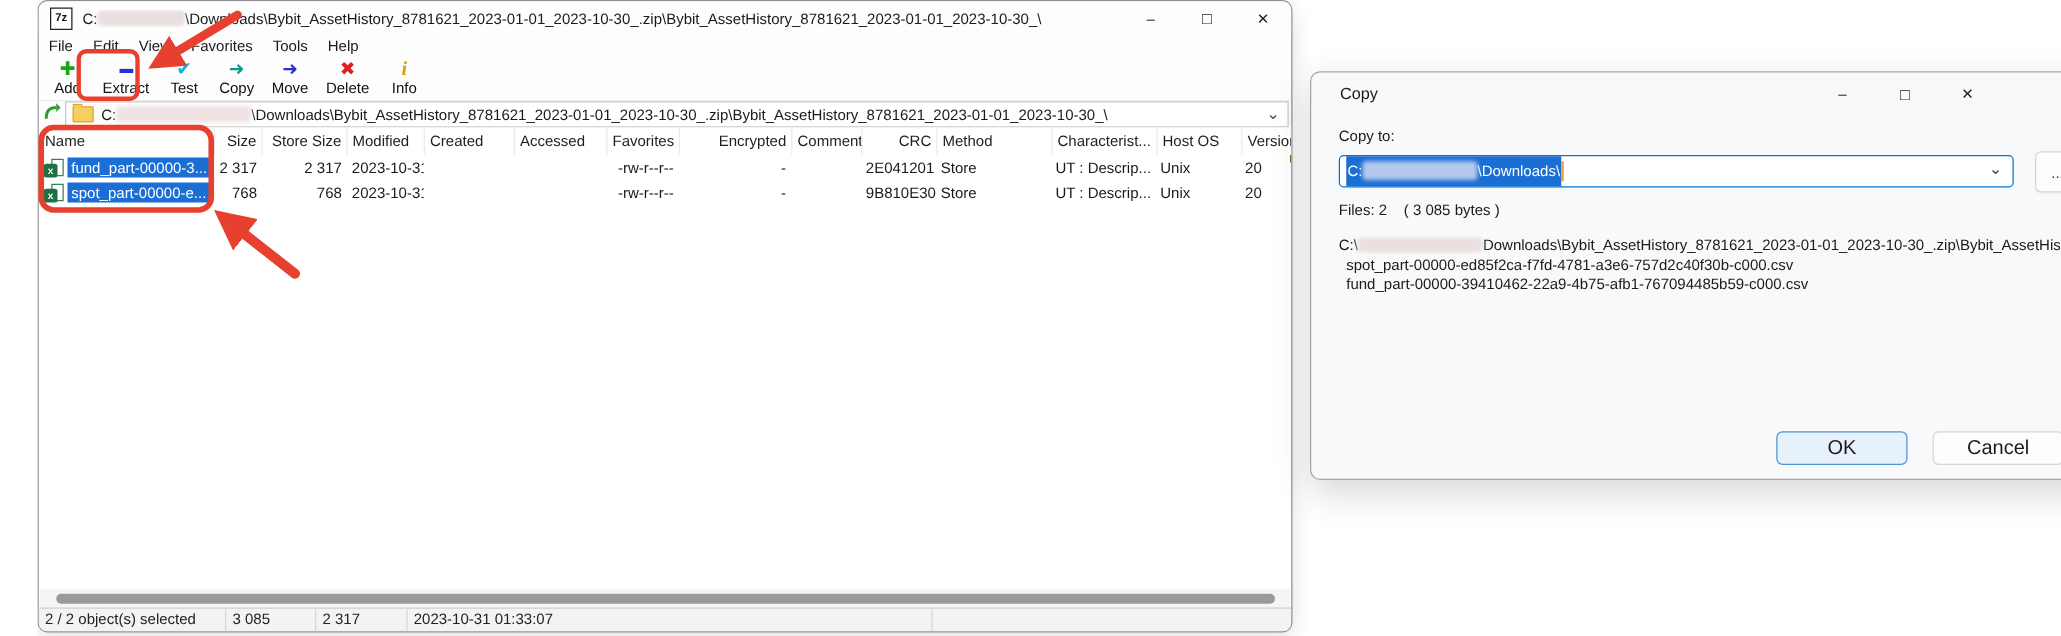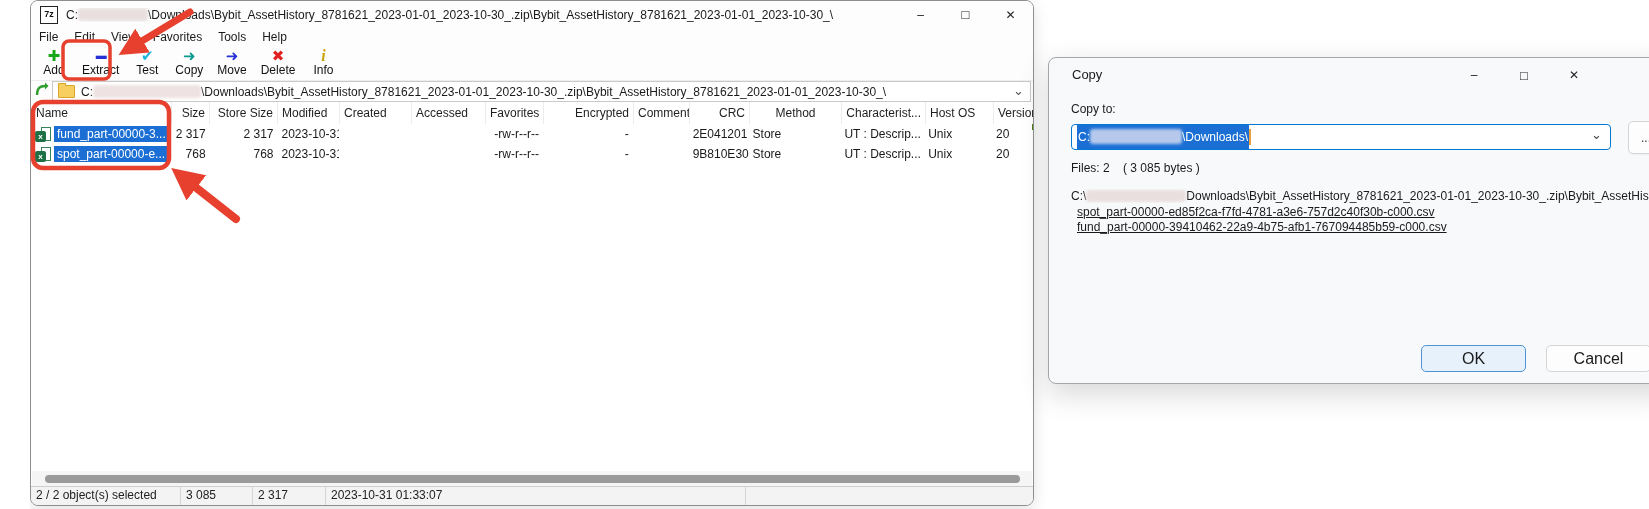--- a/index.html
+++ b/index.html
@@ -77,21 +77,21 @@
              border:1px solid var(--focus);border-radius:4px;display:flex;align-items:center;
              padding-left:5px;box-sizing:border-box;white-space:nowrap;overflow:hidden;}
   .combo-sel{background:var(--sel);color:#fff;padding:16px 1px;line-height:18px;height:18px;display:inline-block;}
   .combo-caret{display:inline-block;width:2px;height:16px;background:#ec9f3c;vertical-align:-3px;}
   .combo-chevron{position:absolute;right:8px;top:2px;color:#444;font-size:13px;}
   .dlg-browse{position:absolute;left:579px;top:63px;width:34px;height:31px;background:#fdfdfd;border:1px solid #d5d5d5;
               border-radius:5px;display:flex;align-items:center;justify-content:center;color:#333;
               box-shadow:0 1px 1px rgba(0,0,0,.04);}
   .dlg-files{position:absolute;left:22px;top:103px;white-space:pre;}
   .dlg-src{position:absolute;left:22px;top:131px;width:600px;overflow:hidden;white-space:nowrap;}
-  .dlg-file{position:absolute;left:28px;white-space:nowrap;text-decoration:underline;}
+  .dlg-file{position:absolute;left:28px;white-space:nowrap;}
   .dlg-file.f1{top:147px;} .dlg-file.f2{top:162px;}
   .dlg-btn{position:absolute;top:287px;width:105px;height:27px;border-radius:5px;display:flex;align-items:center;
            justify-content:center;font-size:16px;color:#1a1a1a;box-sizing:border-box;}
   .dlg-ok{left:372px;background:#e7f1fb;border:1px solid #4e94d4;}
   .dlg-cancel{left:497px;background:#fdfdfd;border:1px solid #d5d5d5;}
 
   
   .annot{position:absolute;left:0;top:0;width:1649px;height:509px;pointer-events:none;}
 </style>
 </head>
@@ -167,22 +167,22 @@
         <div class="hcell" style="width: 140px; text-align: left;">Name</div>
         <div class="hcell" style="width: 38px; text-align: right;">Size</div>
         <div class="hcell" style="width: 68px; text-align: right;">Store Size</div>
         <div class="hcell" style="width: 62px; text-align: left;">Modified</div>
         <div class="hcell" style="width: 72px; text-align: left;">Created</div>
         <div class="hcell" style="width: 74px; text-align: left;">Accessed</div>
         <div class="hcell" style="width: 58px; text-align: right;">Favorites</div>
         <div class="hcell" style="width: 90px; text-align: right;">Encrypted</div>
         <div class="hcell" style="width: 56px; text-align: left;">Comment</div>
         <div class="hcell" style="width: 60px; text-align: right;">CRC</div>
-        <div class="hcell" style="width: 92px; text-align: center;">Method</div>
-        <div class="hcell" style="width: 84px; text-align: right;">Characterist...</div>
+        <div class="hcell" style="width: 92px; text-align: left;">Method</div>
+        <div class="hcell" style="width: 84px; text-align: left;">Characterist...</div>
         <div class="hcell" style="width: 68px; text-align: left;">Host OS</div>
         <div class="hcell" style="width: 40px; text-align: left;">Version</div>
       </div>
     <div class="listbody" id="listbody">
         <div class="lrow">
           <div class="lcell name" style="width: 140px; text-align: left;">
             <div class="csv-icon">
               <div class="pg"></div>
               <div class="xx">x</div>
             </div>

